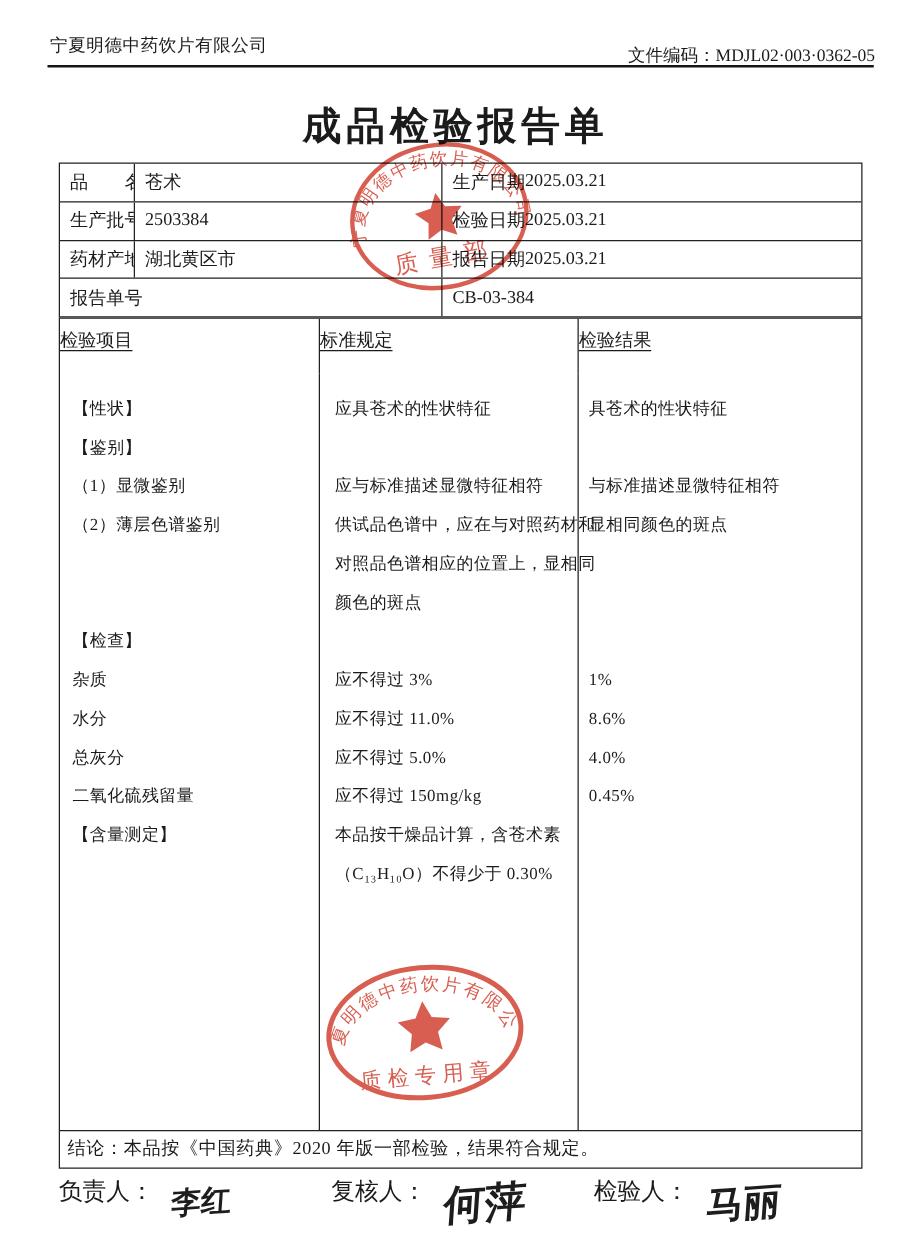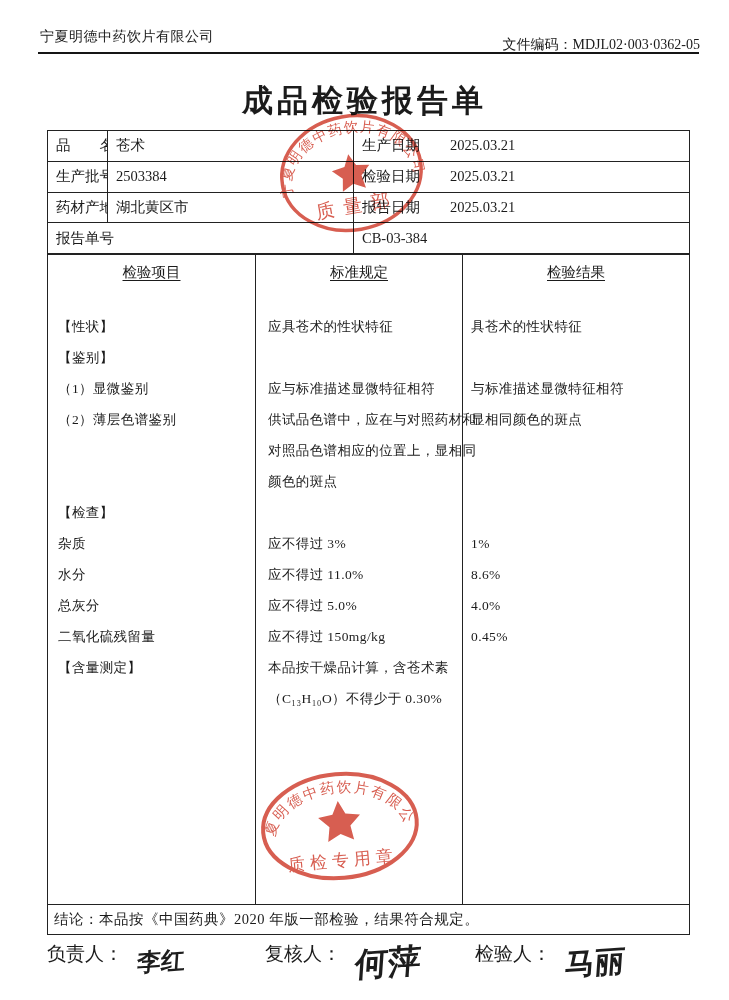--- a/index.html
+++ b/index.html
@@ -21,27 +21,27 @@
 
   
   .info-table{position:absolute;left:47px;top:130px;width:643px;height:124px;
     border:1px solid #222;box-sizing:border-box;display:flex;flex-direction:column;}
   .irow{flex:1;display:grid;grid-template-columns:60px 246px 1fr;border-bottom:1px solid #222;}
   .irow:last-child{border-bottom:none;grid-template-columns:306px 1fr;}
   .ic{display:flex;align-items:center;padding-left:8px;font-size:14.5px;
     border-right:1px solid #222;white-space:nowrap;overflow:hidden;}
   .irow .ic:last-child{border-right:none;}
   .ic .l2{white-space:nowrap;}
-  .ic .v2{margin-left:30px;white-space:nowrap;}
+  .ic .v2{white-space:nowrap;}
 
   
   .main-table{position:absolute;left:47px;top:254px;width:643px;height:681px;
     border:1px solid #222;box-sizing:border-box;display:flex;flex-direction:column;}
   .mhead{display:grid;grid-template-columns:208px 207px 1fr;height:44px;flex:none;}
-  .mhead .hc{border-right:1px solid #222;text-align:center;padding-top:8px;font-size:14.5px;box-sizing:border-box;}
+  .mhead .hc{border-right:1px solid #222;padding-top:8px;font-size:14.5px;box-sizing:border-box;}
   .mhead .hc:last-child{border-right:none;}
   .mhead .hc span{text-decoration:underline;text-underline-offset:3px;}
   .mbody{flex:1;display:grid;grid-template-columns:208px 207px 1fr;}
   .mcol{border-right:1px solid #222;box-sizing:border-box;padding-top:12px;}
   .mcol.c1{padding-left:10px;}
   .mcol.c2{padding-left:12px;}
   .mcol.c3{padding-left:8px;border-right:none;}
   .tline{height:31px;line-height:31px;font-size:13.5px;letter-spacing:.4px;white-space:nowrap;}
   .mconc{flex:none;border-top:1px solid #222;height:29px;line-height:28px;
     padding-left:6px;font-size:14.5px;letter-spacing:.5px;}

